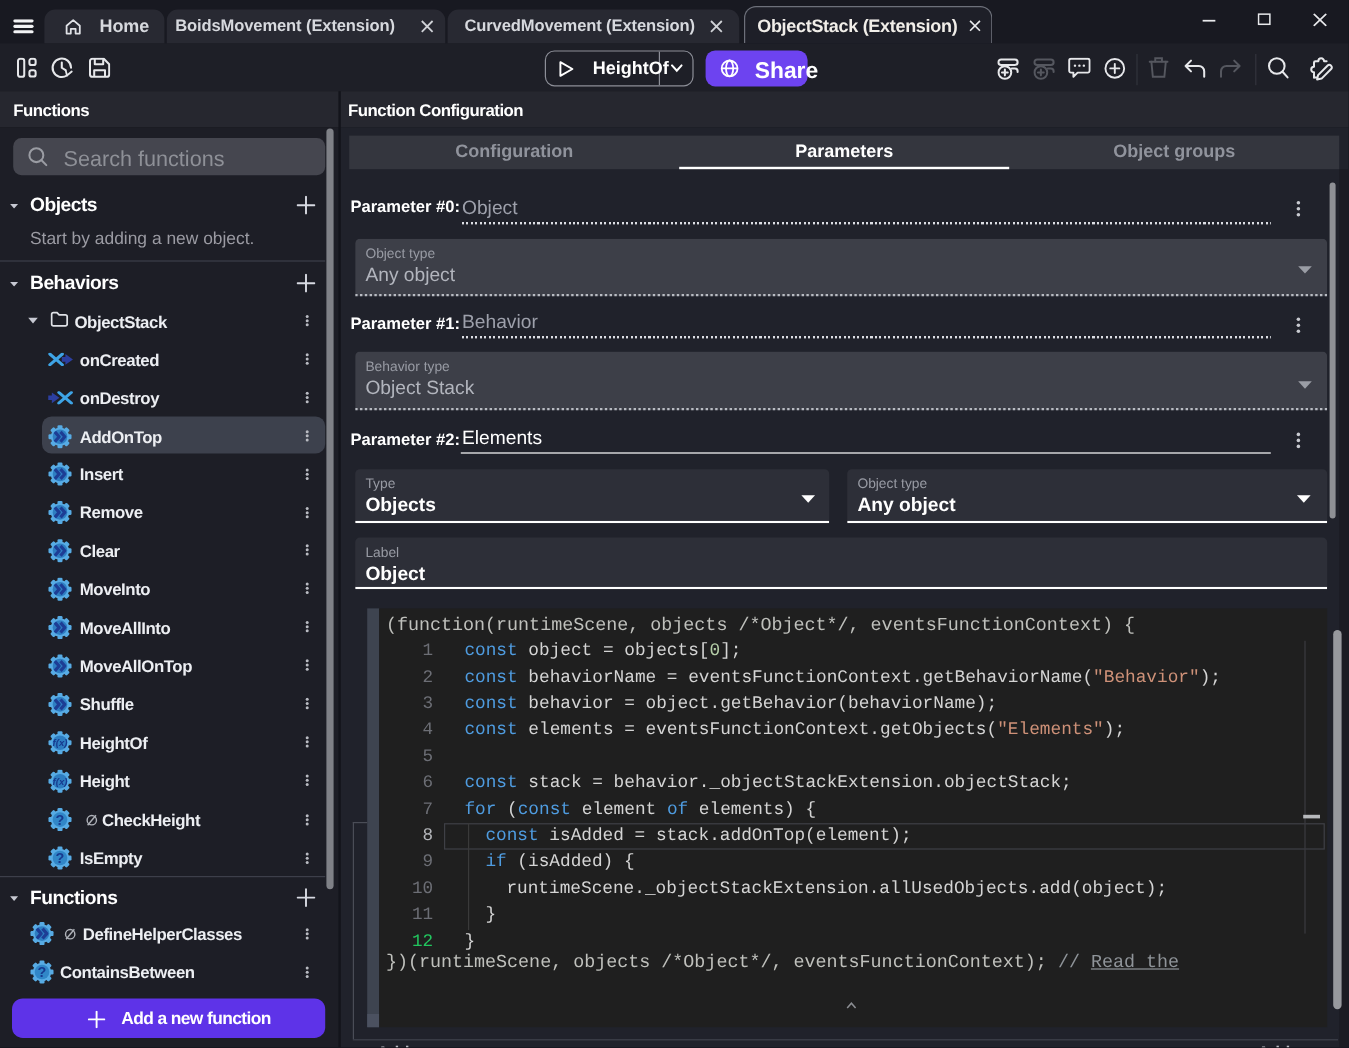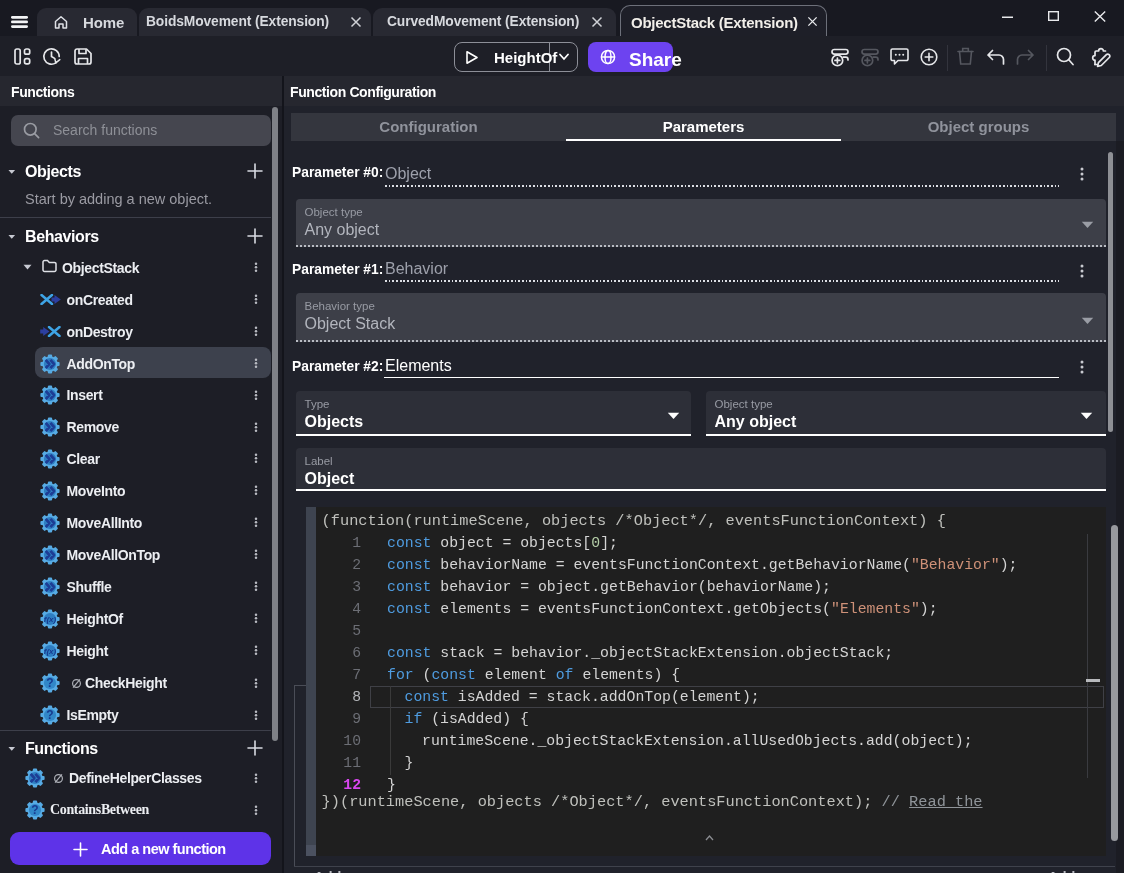--- a/index.html
+++ b/index.html
@@ -203,21 +203,21 @@
   <div class="abs shead" style="left:290px;top:84px;">Function Configuration</div>
 
   <div id="sidebar-items">
   <div class="abs" style="left:11px;top:115px;width:260px;height:31px;background:#45464f;border-radius:7px;"></div>
   <svg class="abs" style="left:23px;top:122px" width="17" height="17" viewBox="0 0 17 17">
         <g fill="none" stroke="#9a9ca3" stroke-width="1.7" stroke-linecap="round">
           <circle cx="7.3" cy="7.3" r="5.8"></circle>
           <path d="M11.6 11.6 L15.6 15.6"></path>
         </g>
       </svg>
-  <div class="abs" style="left:53px;top:122px;font-size:14px;color:#8e9097;">Search functions</div>
+  <div class="abs" style="left:53px;top:122px;font-size:18px;color:#8e9097;">Search functions</div>
   <svg class="abs" style="left:8px;top:168.5px" width="7.5" height="5.5" viewBox="0 0 9 6">
         <path d="M0.5 0.8 L4.5 5.5 L8.5 0.8 Z" fill="#c7c9d2"></path>
       </svg>
   <div class="abs shead" style="left:25px;top:163px;font-size:16px;">Objects</div>
   <svg class="abs" style="left:247px;top:163px" width="16" height="16" viewBox="0 0 16 16">
         <path d="M8 1 V15 M1 8 H15" stroke="#d8dae2" stroke-width="1.6" stroke-linecap="round"></path>
       </svg>
   <div class="abs" style="left:25px;top:191px;font-size:14.5px;color:#9b9ba3;">Start by adding a new object.</div>
   <div class="abs" style="left:0px;top:217px;width:271px;height:1px;background:#3d3f4a;"></div>
   <svg class="abs" style="left:8px;top:233.5px" width="7.5" height="5.5" viewBox="0 0 9 6">
@@ -593,21 +593,21 @@
           <rect x="7.9" y="0.4" width="4.2" height="3.8" rx="1" transform="rotate(135 10 10)"></rect>
           <rect x="7.9" y="0.4" width="4.2" height="3.8" rx="1" transform="rotate(180 10 10)"></rect>
           <rect x="7.9" y="0.4" width="4.2" height="3.8" rx="1" transform="rotate(225 10 10)"></rect>
           <rect x="7.9" y="0.4" width="4.2" height="3.8" rx="1" transform="rotate(270 10 10)"></rect>
           <rect x="7.9" y="0.4" width="4.2" height="3.8" rx="1" transform="rotate(315 10 10)"></rect>
           <circle cx="10" cy="10" r="7.7"></circle>
         </g>
         <circle cx="10" cy="10" r="6.1" fill="#3187c8"></circle>
         <text x="10" y="14.2" font-size="12" font-weight="700" fill="#173a8f" text-anchor="middle" font-family="Liberation Sans">?</text>
       </svg>
-  <div class="abs rowtxt" style="left:50px;top:802px;font-family:Liberation Serif, serif;">ContainsBetween</div>
+  <div class="abs rowtxt" style="left:50px;top:802px;">ContainsBetween</div>
   <svg class="abs" style="left:254px;top:804.5px" width="4" height="11" viewBox="0 0 4 11">
         <g fill="#b9bbc2">
           <circle cx="2" cy="1.7" r="1.25"></circle>
           <circle cx="2" cy="5.2" r="1.25"></circle>
           <circle cx="2" cy="8.7" r="1.25"></circle>
         </g>
       </svg>
   <div class="abs" style="left:10px;top:832px;width:261px;height:33px;background:#5e33e8;border-radius:9px;"></div>
   <svg class="abs" style="left:73px;top:841.5px" width="15" height="15" viewBox="0 0 15 15">
         <path d="M7.5 1 V14 M1 7.5 H14" stroke="#fff" stroke-width="1.6" stroke-linecap="round"></path>
@@ -703,21 +703,21 @@
     <div class="ln" style="top:156.5px;left:5px;color:#6c6e75;">7</div>
     <div class="cl" style="top:156.5px;left:71.0px;"><span class="kw">for</span> (<span class="kw">const</span> element <span class="kw">of</span> elements) {</div>
     <div class="ln" style="top:178.5px;left:5px;color:#b4b6ba;">8</div>
     <div class="cl" style="top:178.5px;left:88.5px;"><span class="kw">const</span> isAdded = stack.addOnTop(element);</div>
     <div class="ln" style="top:200.5px;left:5px;color:#6c6e75;">9</div>
     <div class="cl" style="top:200.5px;left:88.5px;"><span class="kw">if</span> (isAdded) {</div>
     <div class="ln" style="top:222.5px;left:5px;color:#6c6e75;">10</div>
     <div class="cl" style="top:222.5px;left:106.0px;">runtimeScene._objectStackExtension.allUsedObjects.add(object);</div>
     <div class="ln" style="top:244.5px;left:5px;color:#6c6e75;">11</div>
     <div class="cl" style="top:244.5px;left:88.5px;">}</div>
-    <div class="ln" style="top:266.5px;left:5px;color:#d946ef;font-weight:bold;">12</div>
+    <div class="ln" style="top:266.5px;left:5px;color:#22c55e;">12</div>
     <div class="cl" style="top:266.5px;left:71.0px;">}</div>
     <div class="cl" style="top:287.5px;left:5.6px;height:15px;line-height:15px;font-size:15.3px;"><span class="dim">})(runtimeScene, objects /*Object*/, eventsFunctionContext); </span><span class="cmt">// <u>Read the</u></span></div>
     <div class="abs" style="left:53.5px;top:179.2px;width:734px;height:21.6px;border:1px solid #3f4046;"></div>
     <div class="abs" style="left:73.5px;top:179px;width:1px;height:89px;background:#3a3a3a;"></div>
     <div class="abs" style="left:771px;top:27px;width:1px;height:244px;background:#3a3b40;"></div>
     <div class="abs" style="left:769.6px;top:172px;width:14.6px;height:3px;background:#b7b9bc;"></div>
     <svg class="abs" style="left:389px;top:328px" width="9" height="6" viewBox="0 0 9 6">
           <path d="M1 5 L4.5 1 L8 5" fill="none" stroke="#8b8d92" stroke-width="1.3"></path>
         </svg>
       </div>

